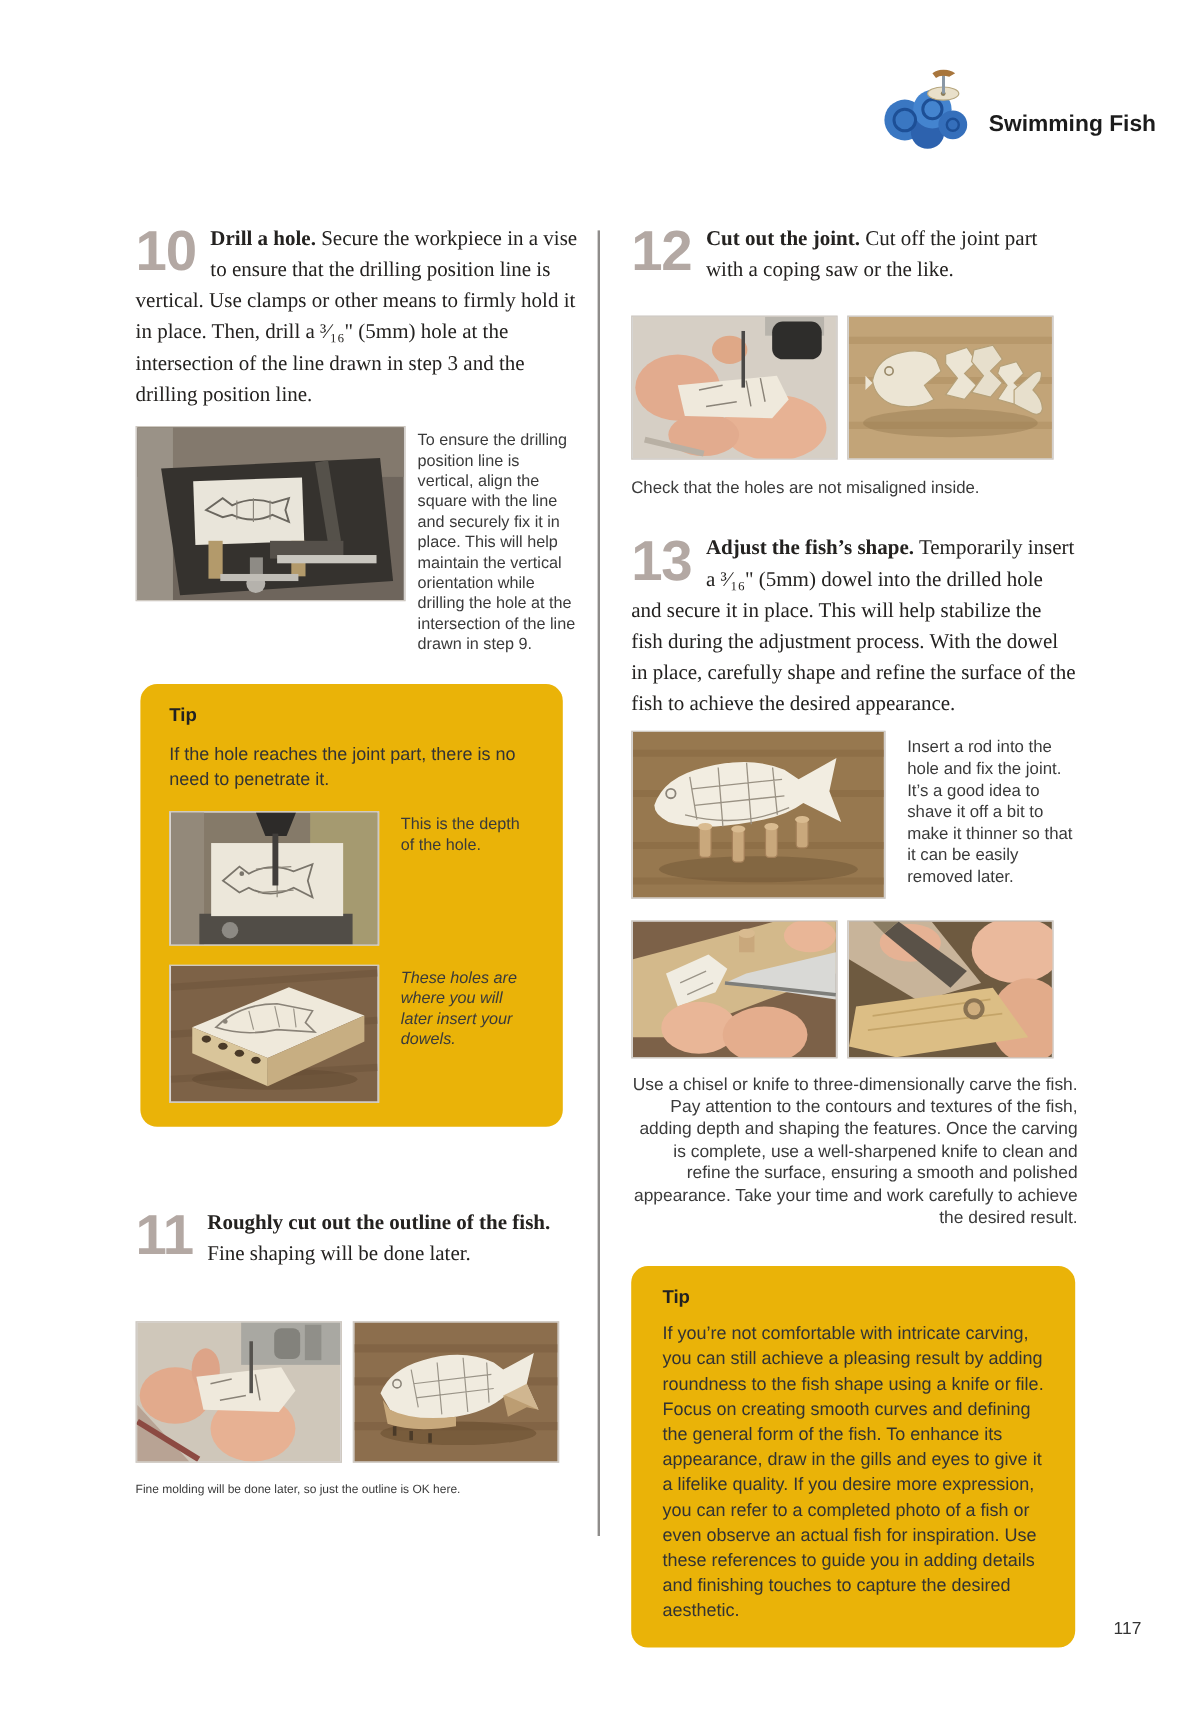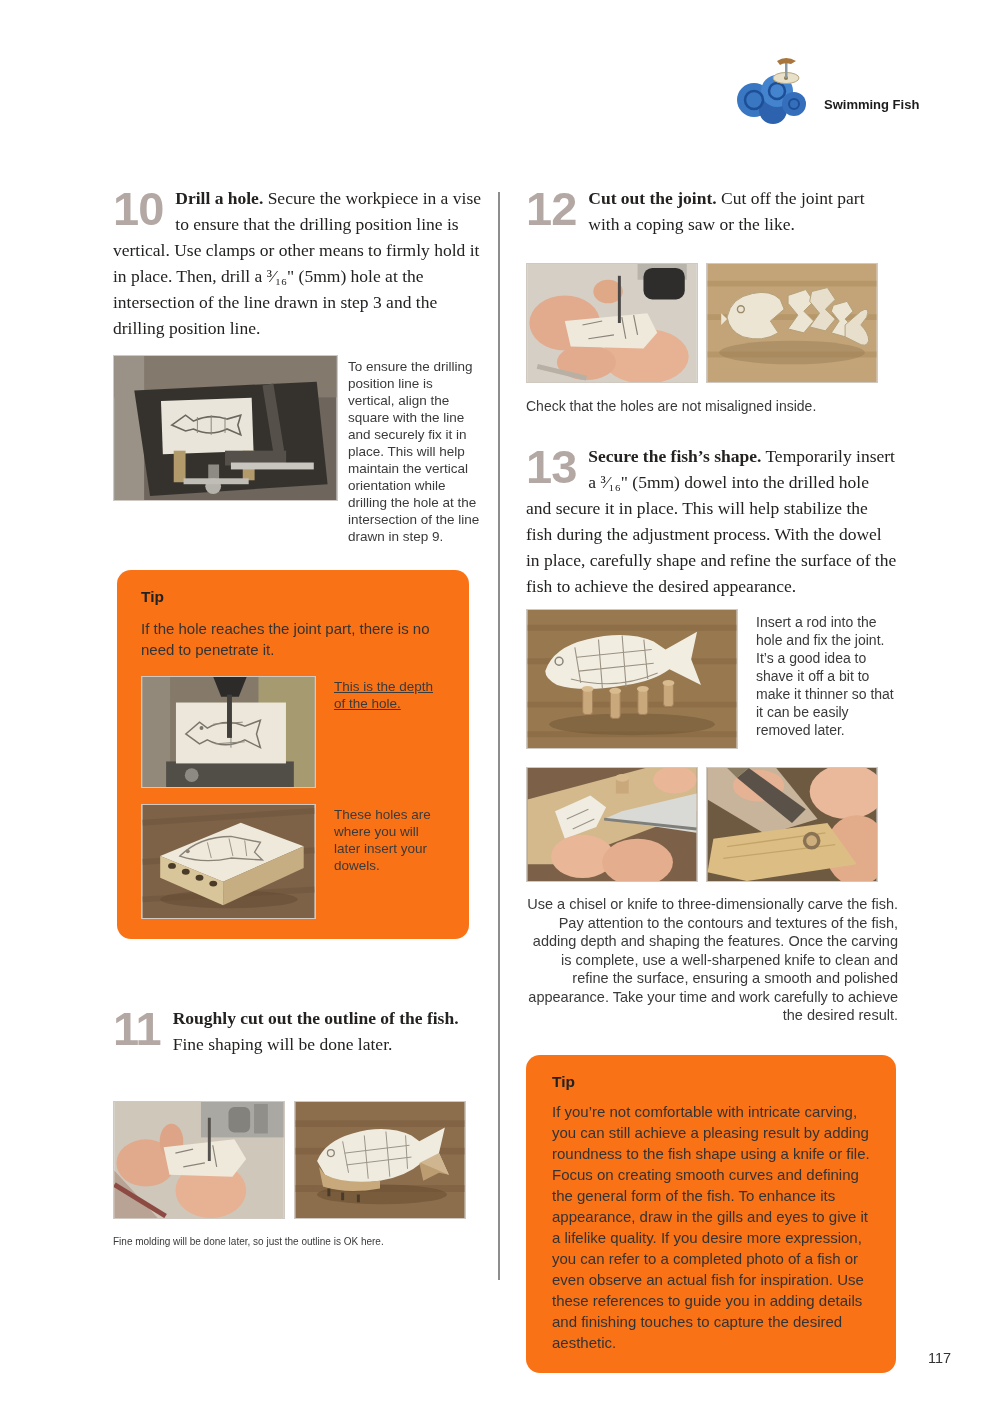--- a/index.html
+++ b/index.html
@@ -3,21 +3,21 @@
 <meta charset="utf-8">
 <style>
   html,body{margin:0;padding:0;}
   body{
     width:1000px;height:1427px;background:#ffffff;position:relative;
     font-family:"Liberation Sans",sans-serif;color:#2b2b2b;overflow:hidden;
   }
   
   .hdr{position:absolute;top:58px;left:730px;display:flex;align-items:center;}
   .hdr-icon{width:86px;height:70px;}
-  .hdr-title{font-size:13px;font-weight:700;color:#1c1c1c;margin-left:8px;margin-top:22px;}
+  .hdr-title{font-size:19px;font-weight:700;color:#1c1c1c;margin-left:8px;margin-top:22px;}
   
   .col{position:absolute;top:185px;}
   .col-left{left:113px;width:377px;}
   .col-right{left:526px;width:372px;}
   .divider{position:absolute;left:498px;top:192px;width:1.5px;height:1088px;background:#8f8d8b;}
   
   .step{font-family:"Liberation Serif","DejaVu Serif",serif;font-size:17.5px;line-height:26px;color:#242220;}
   .step .num{
     float:left;font-family:"Liberation Sans",sans-serif;font-weight:700;
     font-size:47px;line-height:42px;height:46px;color:#b3a8a3;
@@ -25,21 +25,21 @@
   }
   .step .t{font-weight:700;}
   
   .cap{font-size:13.5px;line-height:17px;color:#3a3a3a;}
   .para-sans{font-size:14.5px;line-height:18.5px;color:#3a3a3a;text-align:right;}
   
   .ph{border:1px solid #cfc9c1;box-sizing:border-box;background:#ddd;flex:none;}
   .ph svg{display:block;width:100%;height:100%;}
   .row{display:flex;align-items:flex-start;}
   
-  .tipbox{background:#f97316;border-radius:14px;box-sizing:border-box;}
+  .tipbox{background:#eab308;border-radius:14px;box-sizing:border-box;}
   .tip-h{font-size:15.5px;font-weight:700;color:#222;}
   .tip-t{font-size:15px;line-height:21px;color:#333;}
   .pagenum{position:absolute;left:928px;top:1350px;font-size:14.5px;color:#333;}
 </style>
 </head>
 <body>
 
 <div class="hdr">
   <span class="hdr-icon">
     <svg viewBox="0 0 86 70">
@@ -102,41 +102,41 @@
           <rect x="24" y="86" width="130" height="26" fill="#514d47"></rect>
           <circle cx="50" cy="100" r="7" fill="#8d8a84"></circle>
           <rect x="34" y="26" width="112" height="62" fill="#ece7da"></rect>
           <path d="M44,58 L58,46 L66,52 Q84,42 104,50 L120,44 L116,58 L120,72 L104,64 Q84,74 66,64 L58,68 Z" fill="none" stroke="#7a756b" stroke-width="1.5"></path>
           <path d="M72,48 L102,46 M74,68 L104,66 M90,44 L90,72" stroke="#8d877b" stroke-width="1"></path>
           <circle cx="60" cy="52" r="2" fill="#7a756b"></circle>
           <polygon points="72,0 106,0 98,20 80,20" fill="#2d2b29"></polygon>
           <rect x="86" y="18" width="5" height="44" fill="#413e3b"></rect>
         </svg>
       </div>
-      <div class="cap" style="width:118px;margin-left:18px;margin-top:2px;text-decoration:underline;">This is the depth of the hole.</div>
+      <div class="cap" style="width:118px;margin-left:18px;margin-top:2px;">This is the depth of the hole.</div>
     </div>
     <div class="row" style="margin-top:16px;">
       <div class="ph" style="width:175px;height:115px;">
         <svg viewBox="0 0 175 115">
           <rect width="175" height="115" fill="#7d6247"></rect>
           <path d="M0,18 L175,6 M0,58 L175,46 M0,96 L175,86" stroke="#6b5238" stroke-width="6" opacity=".45"></path>
           <ellipse cx="88" cy="96" rx="70" ry="9" fill="#5f4830" opacity=".5"></ellipse>
           <polygon points="18,52 100,18 164,42 82,78" fill="#efe9db"></polygon>
           <polygon points="18,52 82,78 82,102 18,74" fill="#d9c59a"></polygon>
           <polygon points="82,78 164,42 164,64 82,102" fill="#c7ae82"></polygon>
           <path d="M38,52 Q58,32 90,32 L120,38 L114,48 L122,56 L90,54 Q62,60 38,52 Z" fill="none" stroke="#8a8378" stroke-width="1.4"></path>
           <path d="M66,38 L70,54 M88,34 L92,52 M104,36 L106,52" stroke="#9a9488" stroke-width="1"></path>
           <circle cx="46" cy="47" r="2" fill="#8a8378"></circle>
           <ellipse cx="30" cy="62" rx="4" ry="3" fill="#4a3a28"></ellipse>
           <ellipse cx="44" cy="68" rx="4" ry="3" fill="#4a3a28"></ellipse>
           <ellipse cx="58" cy="74" rx="4" ry="3" fill="#4a3a28"></ellipse>
           <ellipse cx="72" cy="80" rx="4" ry="3" fill="#4a3a28"></ellipse>
         </svg>
       </div>
-      <div class="cap" style="width:118px;margin-left:18px;margin-top:2px;">These holes are where you will later insert your dowels.</div>
+      <div class="cap" style="width:118px;margin-left:18px;margin-top:2px;font-style:italic;">These holes are where you will later insert your dowels.</div>
     </div>
   </div>
 
   <div class="step" style="margin-top:66px;">
     <span class="num">11</span><span class="t">Roughly cut out the outline of the fish.</span><span> Fine shaping will be done later.</span>
   </div>
 
   <div class="row" style="margin-top:44px;">
     <div class="ph" style="width:172px;height:118px;">
       <svg viewBox="0 0 172 118">
@@ -207,21 +207,21 @@
         <polygon points="106,28 122,24 130,36 120,46 130,56 120,68 104,64 114,50 104,38" fill="#e7dfcc" stroke="#b5a078"></polygon>
         <polygon points="128,42 142,38 148,48 140,56 148,64 140,74 126,70 134,58 126,48" fill="#ece5d4" stroke="#b5a078"></polygon>
         <path d="M140,62 L156,48 Q166,42 162,54 L156,62 Q164,70 164,78 Q162,86 152,80 L140,74 Z" fill="#e7dfcc" stroke="#b5a078"></path>
       </svg>
     </div>
   </div>
 
   <div class="cap" style="margin-top:14px;font-size:14px;line-height:18px;">Check that the holes are not misaligned inside.</div>
 
   <div class="step" style="margin-top:28px;">
-    <span class="num">13</span><span class="t">Secure the fish’s shape.</span><span> Temporarily insert a ³⁄₁₆" (5mm) dowel into the drilled hole and secure it in place. This will help stabilize the fish during the adjustment process. With the dowel in place, carefully shape and refine the surface of the fish to achieve the desired appearance.</span>
+    <span class="num">13</span><span class="t">Adjust the fish’s shape.</span><span> Temporarily insert a ³⁄₁₆" (5mm) dowel into the drilled hole and secure it in place. This will help stabilize the fish during the adjustment process. With the dowel in place, carefully shape and refine the surface of the fish to achieve the desired appearance.</span>
   </div>
 
   <div class="row" style="margin-top:10px;">
     <div class="ph" style="width:212px;height:140px;">
       <svg viewBox="0 0 212 140">
         <rect width="212" height="140" fill="#97784f"></rect>
         <path d="M0,18 H212 M0,52 H212 M0,96 H212 M0,126 H212" stroke="#856640" stroke-width="6" opacity=".5"></path>
         <ellipse cx="106" cy="116" rx="84" ry="11" fill="#6f5535" opacity=".5"></ellipse>
         <path d="M18,62 Q26,38 60,30 Q100,20 128,32 L140,40 L172,22 L166,50 L176,76 L144,60 Q128,72 100,76 Q56,84 30,76 Q18,70 18,62 Z" fill="#f2ede1"></path>
         <circle cx="32" cy="52" r="4" fill="none" stroke="#8a8378" stroke-width="1.5"></circle>

